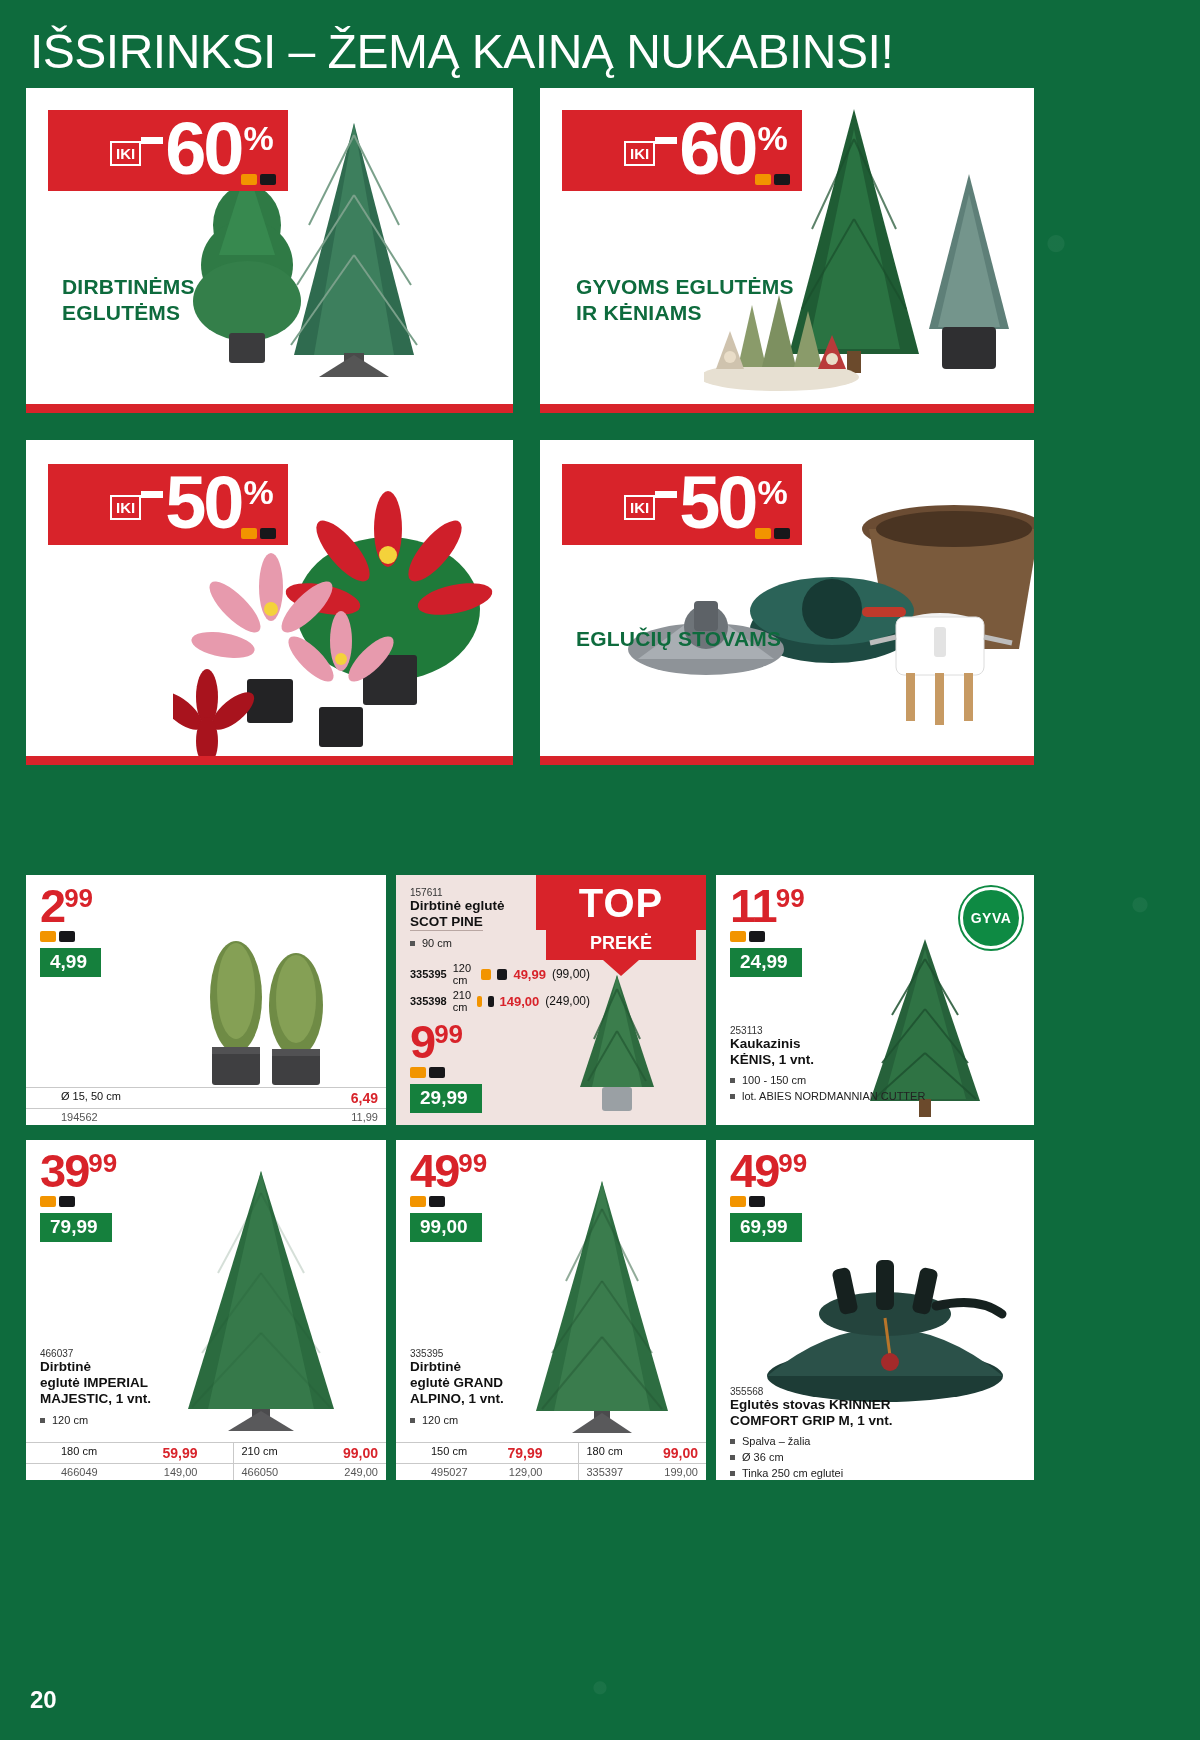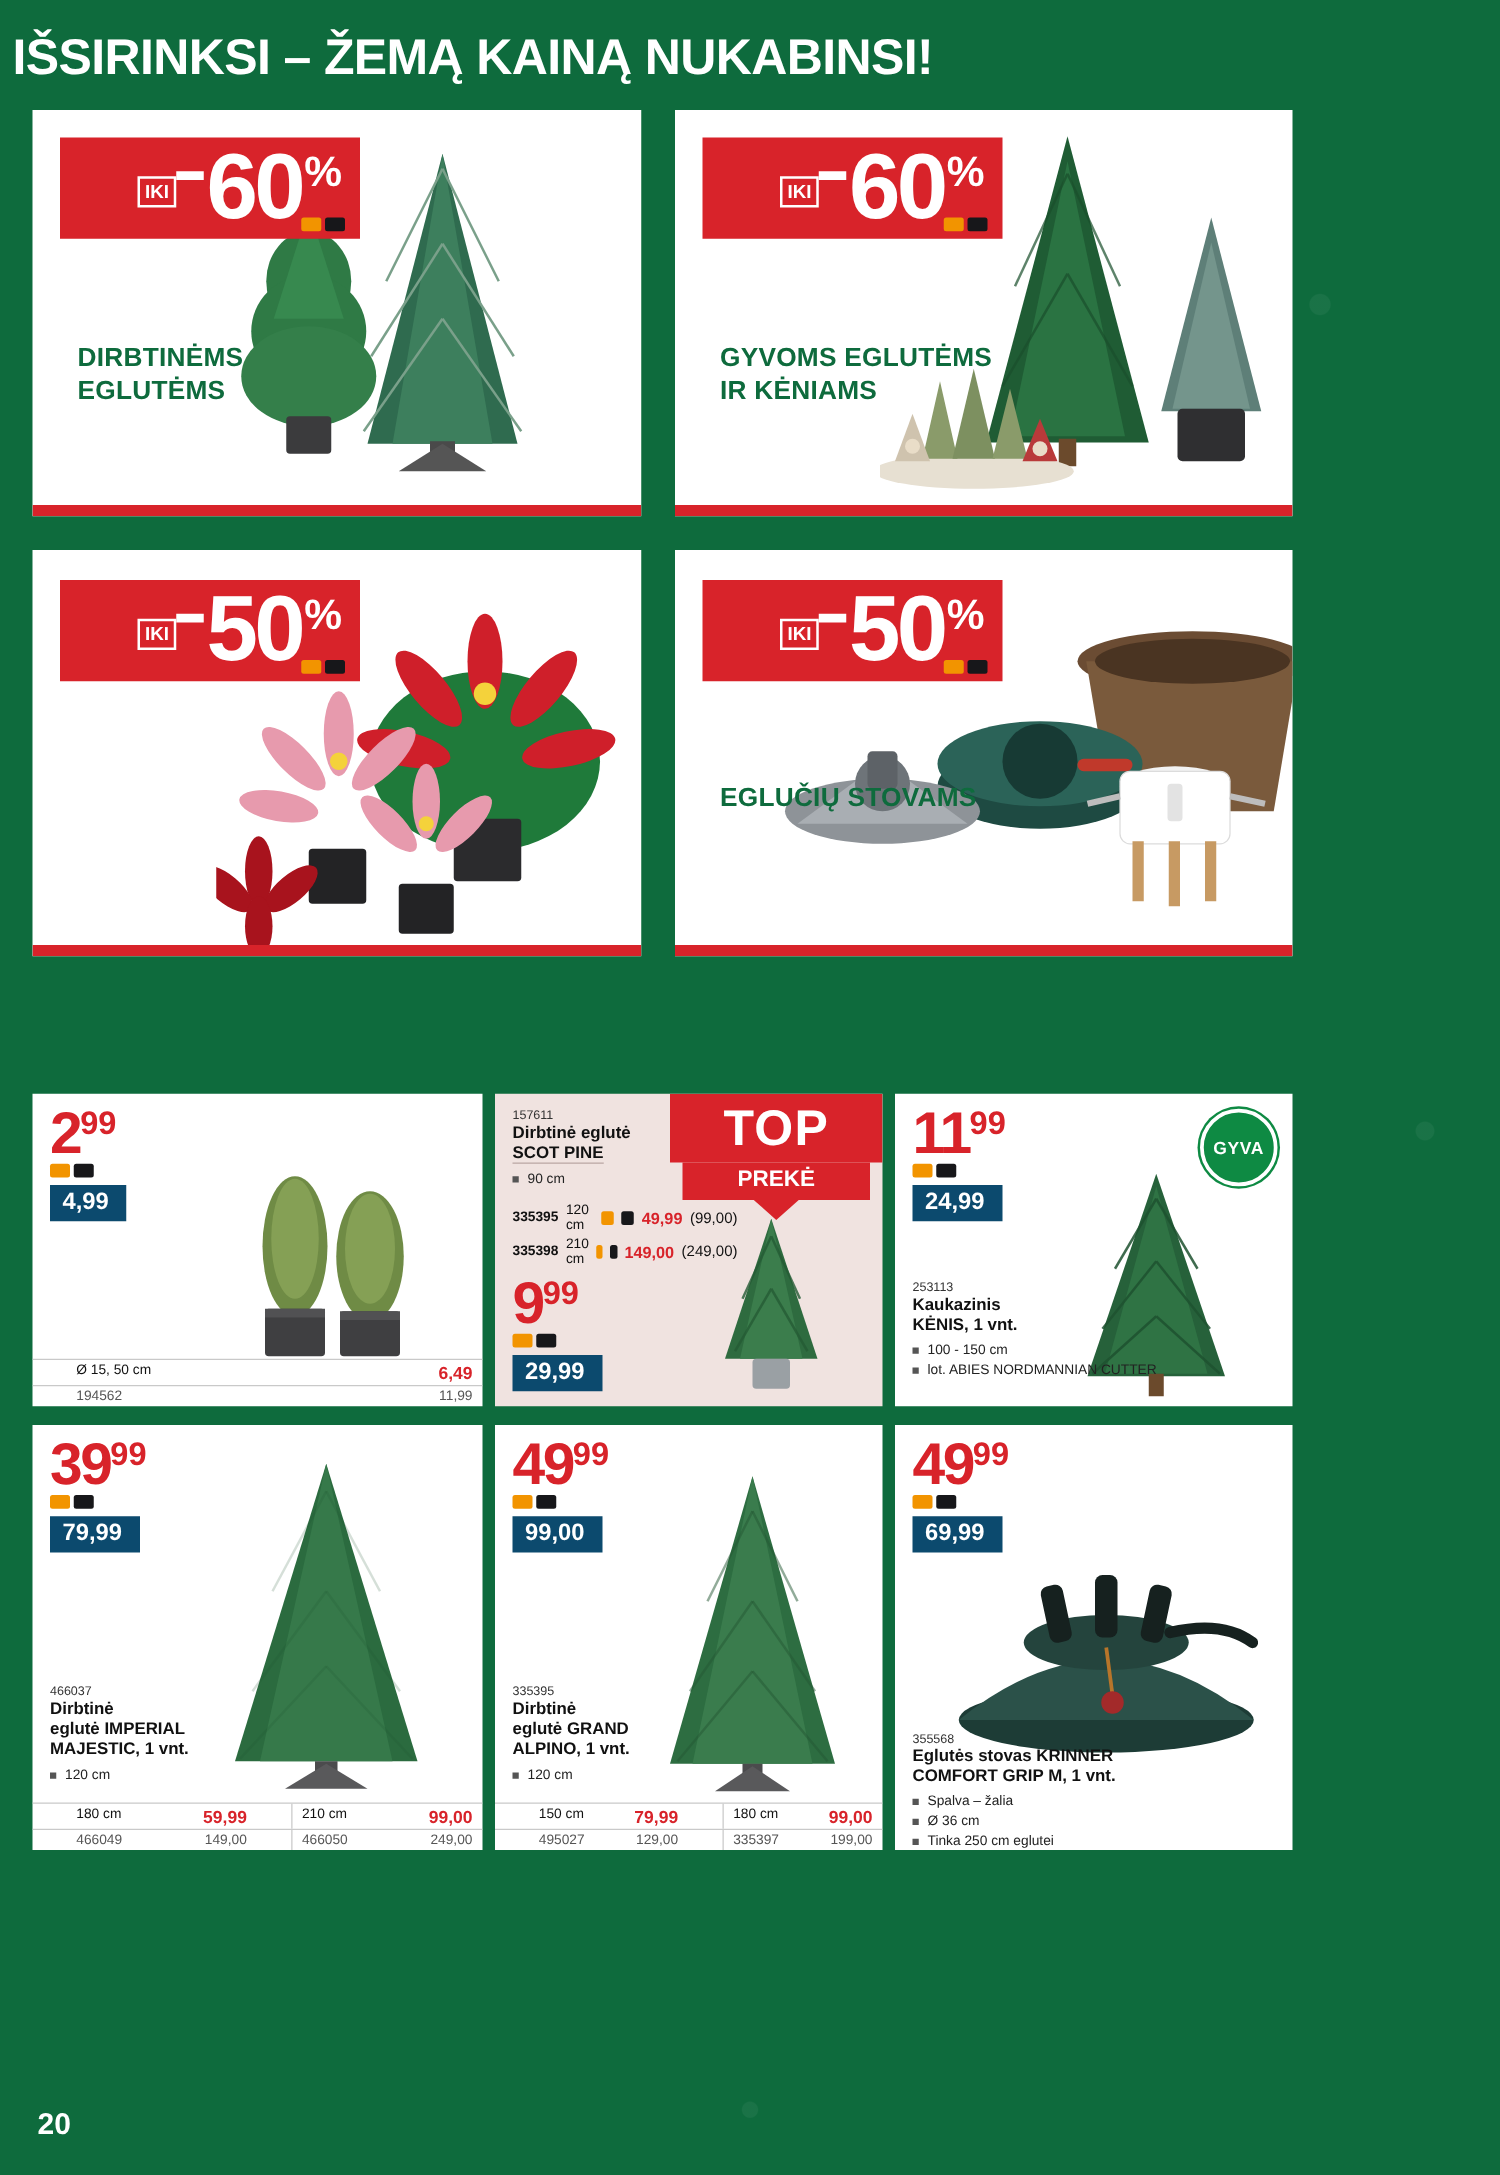--- a/index.html
+++ b/index.html
@@ -15,22 +15,22 @@
     position:absolute; inset:0;
     background-image:
       radial-gradient(circle at 12% 8%, rgba(255,255,255,.05) 0 6px, transparent 7px),
       radial-gradient(circle at 88% 14%, rgba(255,255,255,.05) 0 8px, transparent 9px),
       radial-gradient(circle at 95% 52%, rgba(255,255,255,.05) 0 7px, transparent 8px),
       radial-gradient(circle at 6% 60%, rgba(255,255,255,.05) 0 5px, transparent 6px),
       radial-gradient(circle at 50% 97%, rgba(255,255,255,.05) 0 6px, transparent 7px);
     pointer-events:none;
   }
   .page-title{
-    position:absolute; left:10px; top:24px;
-    font-size:40px; font-weight:bold; color:#ffffff;
+    position:absolute; left:30px; top:24px;
+    font-size:48px; font-weight:normal; color:#ffffff;
     letter-spacing:-0.5px; white-space:nowrap;
   }
 
   
   .promo{
     position:absolute; background:#ffffff; overflow:hidden;
   }
   .promo .redbar{
     position:absolute; left:0; right:0; bottom:0; height:9px; background:#d8232a;
   }
@@ -73,21 +73,21 @@
   }
   .price-block{ position:absolute; left:14px; top:10px; }
   .price-main{
     color:#d8232a; font-weight:bold; line-height:.9;
     display:flex; align-items:flex-start;
   }
   .price-int{ font-size:47px; letter-spacing:-2px; }
   .price-dec{ font-size:26px; margin-top:2px; }
   .price-cards{ display:flex; gap:3px; margin-top:4px; }
   .old-price{
-    background:#0c4a6e; color:#fff; font-size:19px; font-weight:bold;
+    background:#15803d; color:#fff; font-size:19px; font-weight:bold;
     display:inline-block; padding:3px 14px 4px 10px; margin-top:6px;
   }
   .art-no{ font-size:10px; color:#333; }
   .prod-name{ font-size:13.5px; font-weight:bold; color:#111; line-height:1.2; }
   .specs{ margin-top:5px; }
   .spec{
     font-size:11px; color:#222; line-height:1.45; padding-left:12px; position:relative;
   }
   .spec:before{
     content:""; position:absolute; left:0; top:5px; width:5px; height:5px; background:#555;

